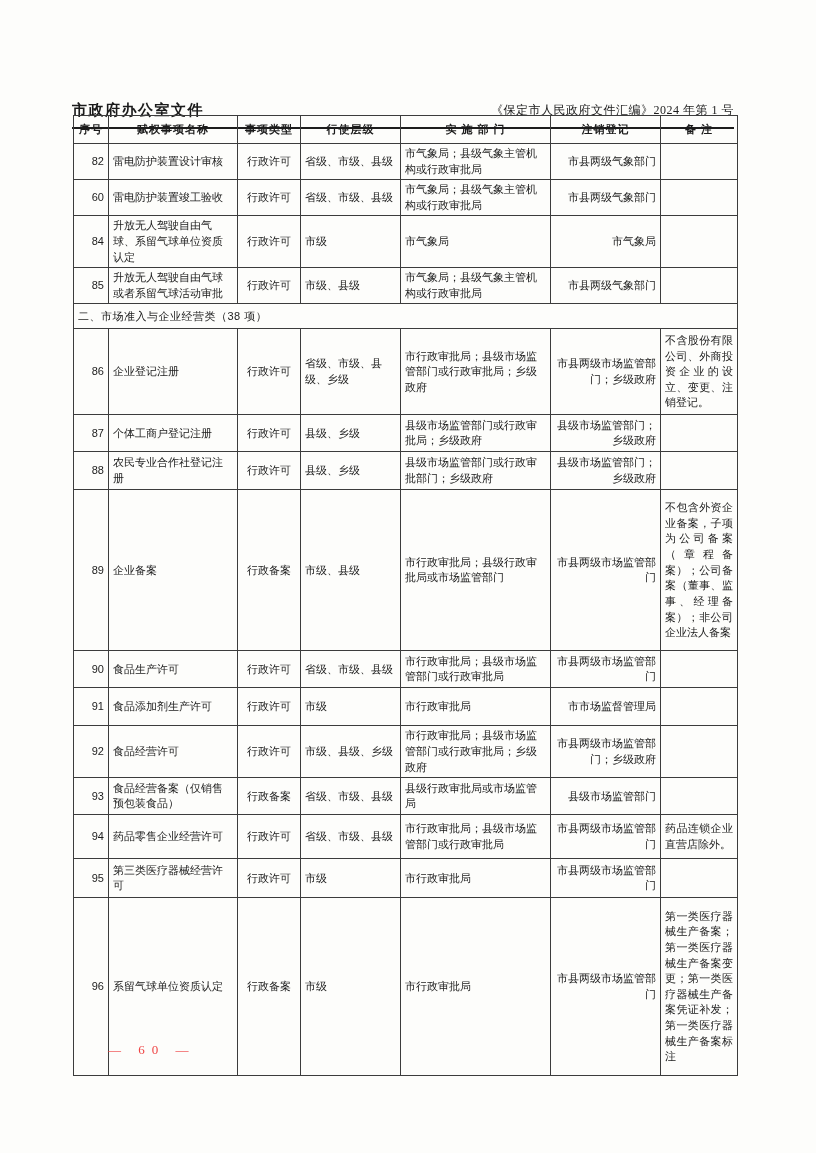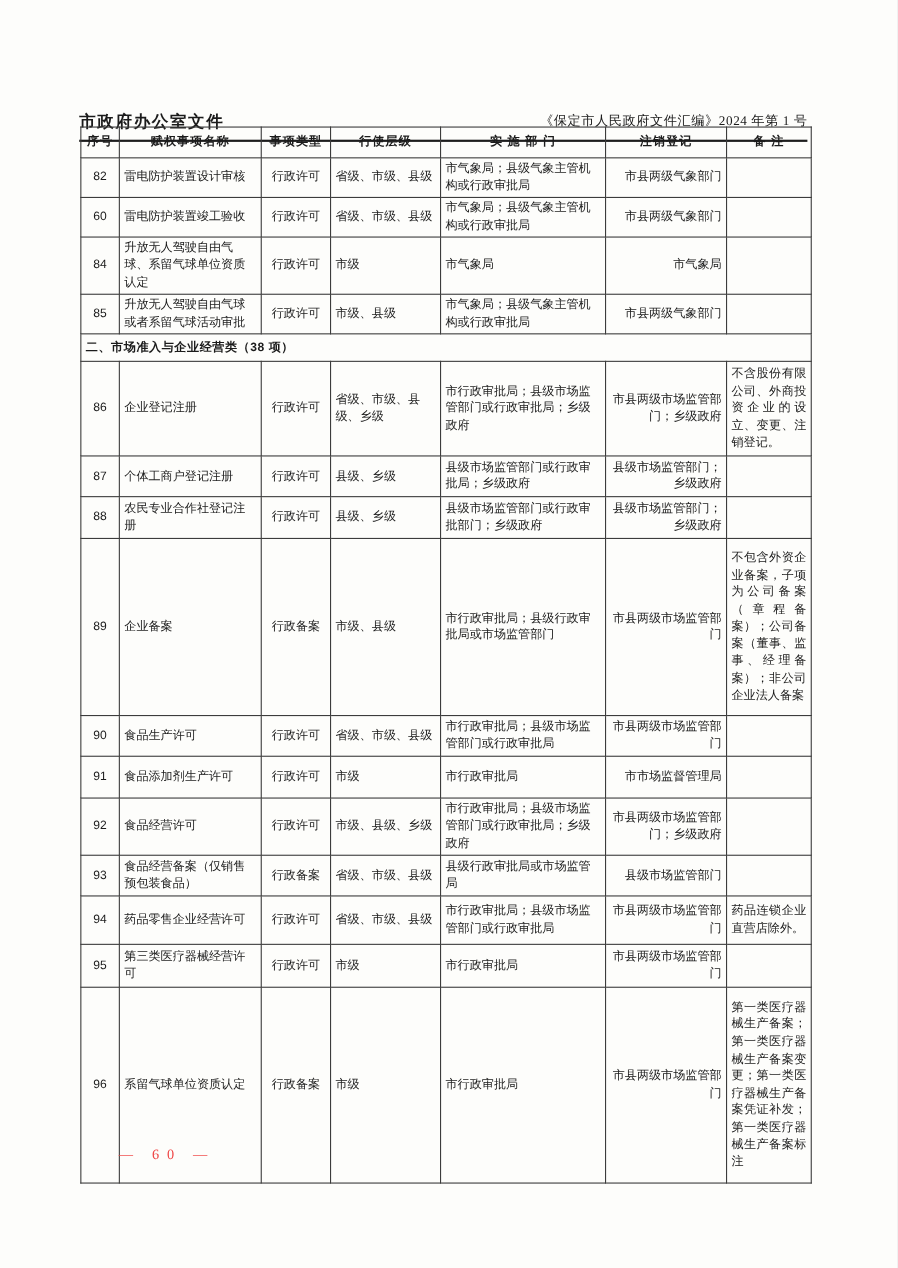--- a/index.html
+++ b/index.html
@@ -23,28 +23,28 @@
   }
   table.grid th,table.grid td{
     border:1px solid #3c3c3c;
     padding:2px 4px;
     font-size:11px;line-height:1.42;
     vertical-align:middle;
     overflow:hidden;
     word-break:break-all;
   }
   thead th{font-weight:bold;font-size:11.5px;text-align:center;letter-spacing:1px;}
-  .c-no{text-align:center;}
+  .c-no{text-align:right;}
   .c-name{text-align:left;}
   .c-type{text-align:center;}
   .c-level{text-align:left;}
   .c-impl{text-align:left;margin-left:44px;}
   .c-sup{text-align:right;}
   .c-note{text-align:justify;text-justify:inter-character;font-size:10.8px;line-height:1.38;}
-  .c-section{font-weight:bold;font-size:11.5px;text-align:left;padding-left:6px;letter-spacing:0.5px;}
+  .c-section{font-weight:normal;font-size:11.5px;text-align:left;padding-left:6px;letter-spacing:0.5px;}
   .rh28{height:28px}.rh25{height:25px}.rh35{height:35px}.rh36{height:36px}
   .rh37{height:37px}.rh38{height:38px}.rh39{height:39px}.rh44{height:44px}
   .rh86{height:86px}.rh161{height:161px}.rh178{height:178px}
   .footer{
     position:absolute;top:1042px;left:108px;
     font-size:13px;font-family:"Liberation Serif","DejaVu Serif",serif;
     letter-spacing:7px;color:#ef4444;
   }
 </style>
 </head>

